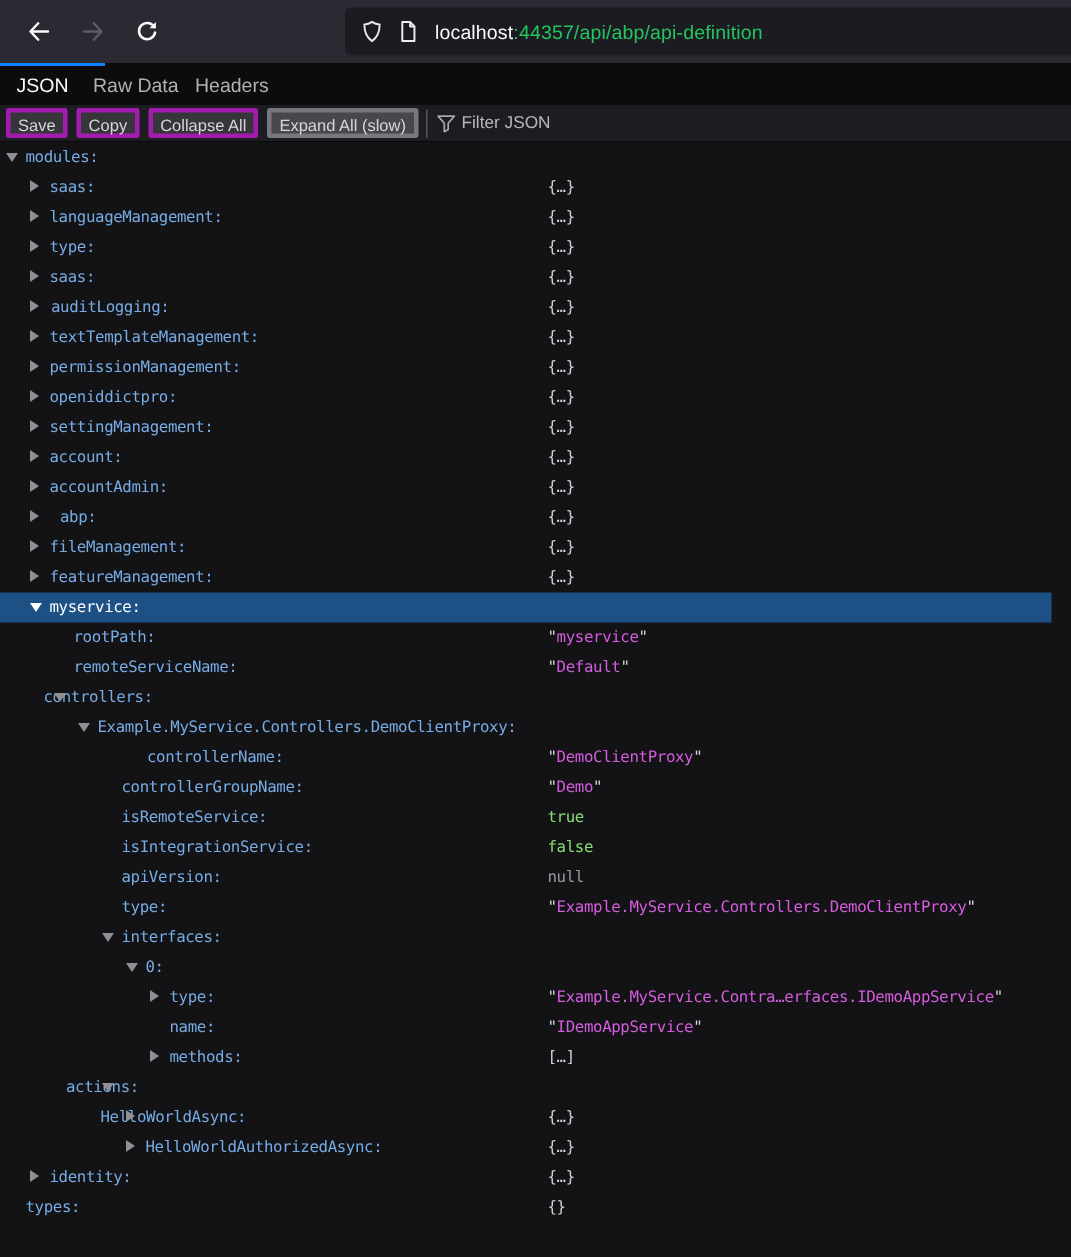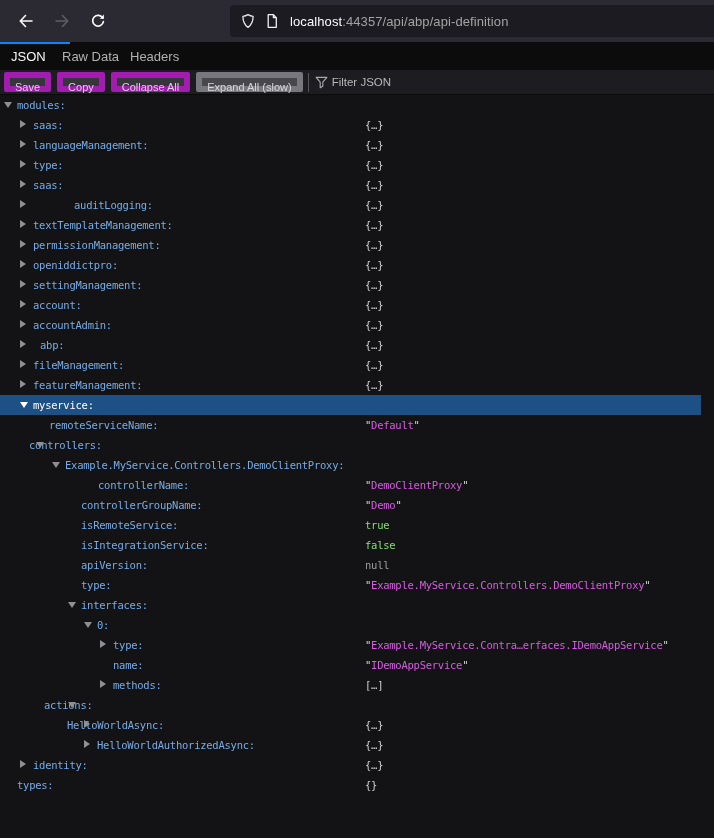--- a/index.html
+++ b/index.html
@@ -14,37 +14,37 @@
   .btn-back { left:18px; }
   .btn-forward { left:54px; }
   .btn-reload { left:90px; }
   .urlbar { position:absolute; left:230px; right:0; top:5px; height:32px;
             background:#1c1b22; border-radius:4px 0 0 4px; display:flex; align-items:center; }
   .urlbar .icon { width:16px; height:16px; flex:0 0 auto; }
   .shield-wrap { margin-left:10px; }
   .page-wrap { margin-left:8px; }
   .url-text { margin-left:10px; font-size:13px; white-space:nowrap; letter-spacing:.1px; }
   .url-host { color:#fbfbfe; }
-  .url-rest { color:#a3a3a3; }
+  .url-rest { color:#22c55e; }
 
   
   .tabbar { position:relative; width:714px; height:28px; background:#0c0c0d; }
   .tab-indicator { position:absolute; left:0; top:0; width:70px; height:2px; background:#0a84ff; }
   .tab { position:absolute; top:0; height:28px; line-height:30px; font-size:13px;
          color:#b1b1b3; cursor:default; }
   .tab.active { color:#f9f9fa; }
   .tab-json { left:11px; }
   .tab-raw { left:62px; }
   .tab-headers { left:130px; }
 
   
   .toolbar { position:relative; width:714px; height:25px; background:#1d1d21;
              border-bottom:1px solid #0a0a0b; display:flex; align-items:center; }
   .tb-btn { height:20px; margin-left:6px; padding:0 5px; background:#35353a;
-            color:#d7d7db; font-size:11px; line-height:19px; border:6px solid #a21caf;
+            color:#d7d7db; font-size:11px; line-height:19px; border:3px solid #a21caf;
             border-radius:2px; font-family:"Liberation Sans", sans-serif; white-space:nowrap; }
   .tb-btn:first-child { margin-left:4px; }
   .tb-btn.lit { background:#47474d; border-color:#77777d; }
   .tb-sep { width:1px; height:19px; background:#55555b; margin:0 6px 0 5px; }
   .filter-box { display:flex; align-items:center; }
   .funnel { width:13px; height:13px; margin-right:4px; }
   .filter-input { background:transparent; border:none; outline:none; color:#b6b6bc;
                   font-size:11.5px; font-family:"Liberation Sans", sans-serif; width:200px; }
   .filter-input::placeholder { color:#b6b6bc; opacity:1; }
 
@@ -126,31 +126,32 @@
       <input class="filter-input" type="text" placeholder="Filter JSON" style="">
     </span>
   </div>
 
   <div class="tree">
       <div class="trow"><span class="tri tri-down" style="left: 4px;"></span><span class="tkey" style="padding-left: 17px;">modules:</span></div>
       <div class="trow"><span class="tri tri-right" style="left: 20px;"></span><span class="tkey" style="padding-left: 33px;">saas:</span><span class="tval tval-object">{…}</span></div>
       <div class="trow"><span class="tri tri-right" style="left: 20px;"></span><span class="tkey" style="padding-left: 33px;">languageManagement:</span><span class="tval tval-object">{…}</span></div>
       <div class="trow"><span class="tri tri-right" style="left: 20px;"></span><span class="tkey" style="padding-left: 33px;">type:</span><span class="tval tval-object">{…}</span></div>
       <div class="trow"><span class="tri tri-right" style="left: 20px;"></span><span class="tkey" style="padding-left: 33px;">saas:</span><span class="tval tval-object">{…}</span></div>
-      <div class="trow"><span class="tri tri-right" style="left: 20px;"></span><span class="tkey" style="padding-left: 34px; margin-left: 40px;">auditLogging:</span><span class="tval tval-object">{…}</span></div>
+      <div class="trow"><span class="tri tri-right" style="left: 20px;"></span><span class="tkey" style="padding-left: 34px;">auditLogging:</span><span class="tval tval-object">{…}</span></div>
       <div class="trow"><span class="tri tri-right" style="left: 20px;"></span><span class="tkey" style="padding-left: 33px;">textTemplateManagement:</span><span class="tval tval-object">{…}</span></div>
       <div class="trow"><span class="tri tri-right" style="left: 20px;"></span><span class="tkey" style="padding-left: 33px;">permissionManagement:</span><span class="tval tval-object">{…}</span></div>
       <div class="trow"><span class="tri tri-right" style="left: 20px;"></span><span class="tkey" style="padding-left: 33px;">openiddictpro:</span><span class="tval tval-object">{…}</span></div>
       <div class="trow"><span class="tri tri-right" style="left: 20px;"></span><span class="tkey" style="padding-left: 33px;">settingManagement:</span><span class="tval tval-object">{…}</span></div>
       <div class="trow"><span class="tri tri-right" style="left: 20px;"></span><span class="tkey" style="padding-left: 33px;">account:</span><span class="tval tval-object">{…}</span></div>
       <div class="trow"><span class="tri tri-right" style="left: 20px;"></span><span class="tkey" style="padding-left: 33px;">accountAdmin:</span><span class="tval tval-object">{…}</span></div>
       <div class="trow"><span class="tri tri-right" style="left: 20px;"></span><span class="tkey" style="padding-left: 40px;">abp:</span><span class="tval tval-object">{…}</span></div>
       <div class="trow"><span class="tri tri-right" style="left: 20px;"></span><span class="tkey" style="padding-left: 33px;">fileManagement:</span><span class="tval tval-object">{…}</span></div>
       <div class="trow"><span class="tri tri-right" style="left: 20px;"></span><span class="tkey" style="padding-left: 33px;">featureManagement:</span><span class="tval tval-object">{…}</span></div>
       <div class="trow selected"><span class="tri tri-down" style="left: 20px;"></span><span class="tkey" style="padding-left: 33px;">myservice:</span></div>
+      <div class="trow"><span class="tkey" style="padding-left: 49px;">rootPath:</span><span class="tval tval-string"><span class="q">"</span><span class="sv">myservice</span><span class="q">"</span></span></div>
       <div class="trow"><span class="tkey" style="padding-left: 49px;">remoteServiceName:</span><span class="tval tval-string"><span class="q">"</span><span class="sv">Default</span><span class="q">"</span></span></div>
       <div class="trow"><span class="tri tri-down" style="left: 36px;"></span><span class="tkey" style="padding-left: 29px;">controllers:</span></div>
       <div class="trow"><span class="tri tri-down" style="left: 52px;"></span><span class="tkey" style="padding-left: 65px;">Example.MyService.Controllers.DemoClientProxy:</span></div>
       <div class="trow"><span class="tkey" style="padding-left: 98px;">controllerName:</span><span class="tval tval-string"><span class="q">"</span><span class="sv">DemoClientProxy</span><span class="q">"</span></span></div>
       <div class="trow"><span class="tkey" style="padding-left: 81px;">controllerGroupName:</span><span class="tval tval-string"><span class="q">"</span><span class="sv">Demo</span><span class="q">"</span></span></div>
       <div class="trow"><span class="tkey" style="padding-left: 81px;">isRemoteService:</span><span class="tval tval-bool">true</span></div>
       <div class="trow"><span class="tkey" style="padding-left: 81px;">isIntegrationService:</span><span class="tval tval-bool">false</span></div>
       <div class="trow"><span class="tkey" style="padding-left: 81px;">apiVersion:</span><span class="tval tval-null">null</span></div>
       <div class="trow"><span class="tkey" style="padding-left: 81px;">type:</span><span class="tval tval-string"><span class="q">"</span><span class="sv">Example.MyService.Controllers.DemoClientProxy</span><span class="q">"</span></span></div>
       <div class="trow"><span class="tri tri-down" style="left: 68px;"></span><span class="tkey" style="padding-left: 81px;">interfaces:</span></div>

